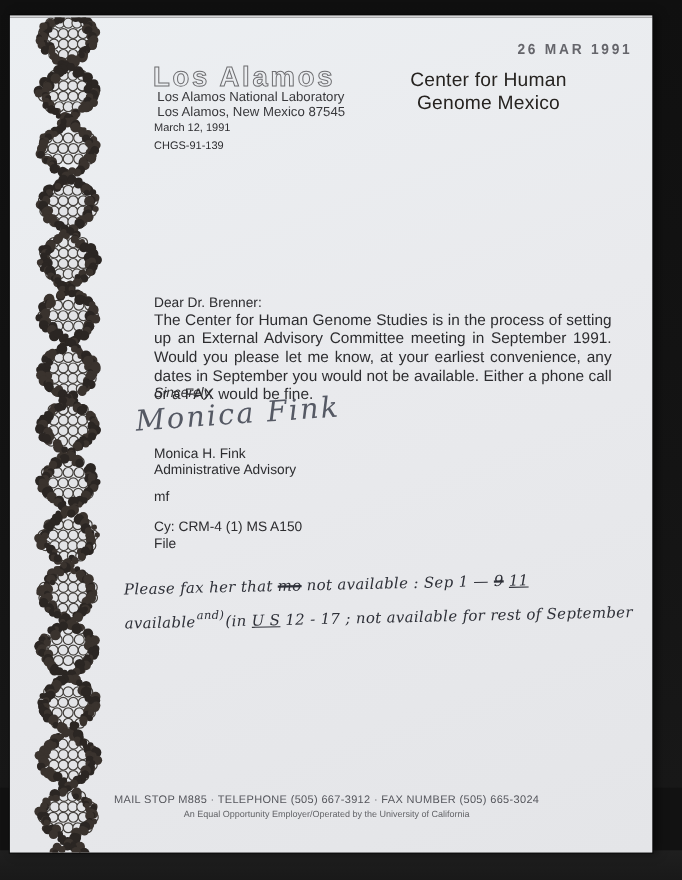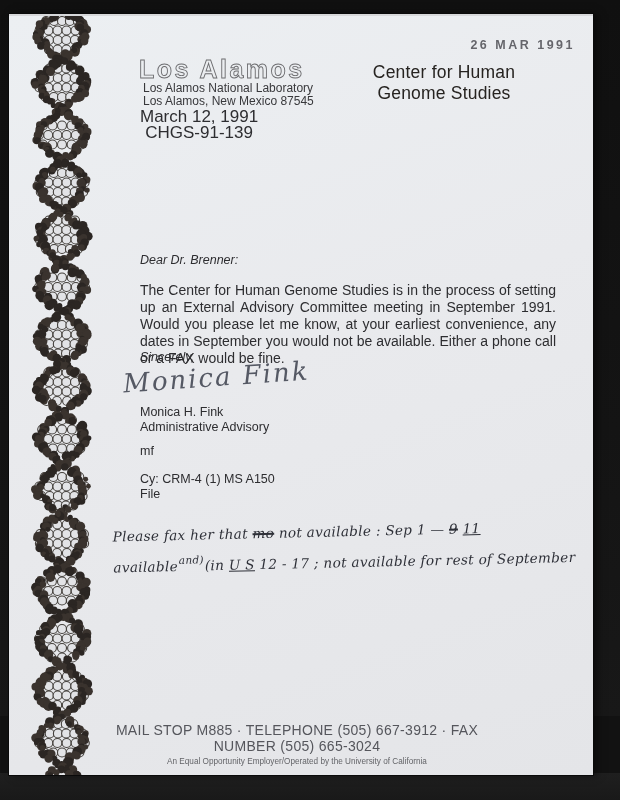--- a/index.html
+++ b/index.html
@@ -24,23 +24,23 @@
     font-size:12.5px;font-weight:bold;letter-spacing:2.5px;
     color:#4e4e54;opacity:.85;transform:scaleY(1.06);
   }
   .logo-block{left:128px;top:36px;}
   .org-lines{left:134px;top:66px;font-size:12px;line-height:12.5px;color:#38383b;}
   .center-name{
     left:330px;top:46px;width:210px;text-align:center;
     font-size:17.5px;line-height:21px;font-weight:normal;color:#262320;
     letter-spacing:.2px;
   }
-  .dateref{left:131px;top:93px;font-size:17px;line-height:15.5px;text-align:center;}
+  .dateref{left:131px;top:93px;font-size:10px;line-height:15.5px;}
   .recipient{left:131px;top:160px;font-size:12.5px;line-height:15.5px;}
-  .salutation{left:131px;top:237px;font-size:12.5px;font-style:italic;}
+  .salutation{left:131px;top:252px;font-size:12.5px;}
   .body-par{left:131px;top:266px;width:416px;font-size:14px;line-height:17px;text-align:justify;}
   .valediction{left:131px;top:334px;font-size:12.5px;font-style:italic;}
   .signature{
     left:114px;top:346px;font-family:"DejaVu Serif", serif;font-style:italic;
     font-size:26px;color:#3c404d;transform:rotate(-4deg);letter-spacing:2px;opacity:.85;
   }
   .signer{left:131px;top:389px;font-size:12.5px;line-height:14.5px;}
   .initials{left:131px;top:428px;font-size:12.5px;}
   .copies{left:131px;top:456px;font-size:12.5px;line-height:14.5px;}
   .copies .indent{}
@@ -53,21 +53,21 @@
   .hand-note .struck{text-decoration:line-through;text-decoration-thickness:2px;}
   .hand-note .uline{text-decoration:underline;}
   .hand-note .sup{font-size:10.5px;vertical-align:7px;margin:0 1px;}
   .bleed{
     left:250px;top:336px;width:300px;
     font-family:"DejaVu Serif", serif;font-style:italic;
     font-size:44px;line-height:56px;color:#3a4450;opacity:.05;
     transform:rotate(4deg);filter:blur(1px);pointer-events:none;
   }
   .footer{left:78px;top:706px;width:420px;text-align:center;color:#55565c;}
-  .footer .f1{font-size:14px;letter-spacing:.3px;}
+  .footer .f1{font-size:10px;letter-spacing:.3px;}
   .footer .f2{font-size:8.2px;margin-top:3px;color:#636468;}
   #dna{position:absolute;left:16px;top:0;}
 </style>
 </head>
 <body>
 
 <div class="stage">
   <div class="bg-bottom"></div>
 
   <div class="paper">
@@ -1329,21 +1329,21 @@
       <svg width="220" height="34" viewBox="0 0 220 34">
         <text x="2" y="26" font-family="Liberation Sans, sans-serif" font-size="25" font-weight="bold" letter-spacing="2.5" fill="none" stroke="#6d6d70" stroke-width="0.9">Los Alamos</text>
       </svg>
     </div>
     <div class="abs org-lines">
       <div>Los Alamos National Laboratory</div>
       <div>Los Alamos, New Mexico  87545</div>
     </div>
     <div class="abs center-name">
       <div>Center for Human</div>
-      <div>Genome Studies</div>
+      <div>Genome Mexico</div>
     </div>
 
     <div class="abs dateref ink">
       <div>March 12, 1991</div>
       <div>CHGS-91-139</div>
     </div>
 
 
     <div class="abs salutation ink">Dear Dr. Brenner:</div>
 

